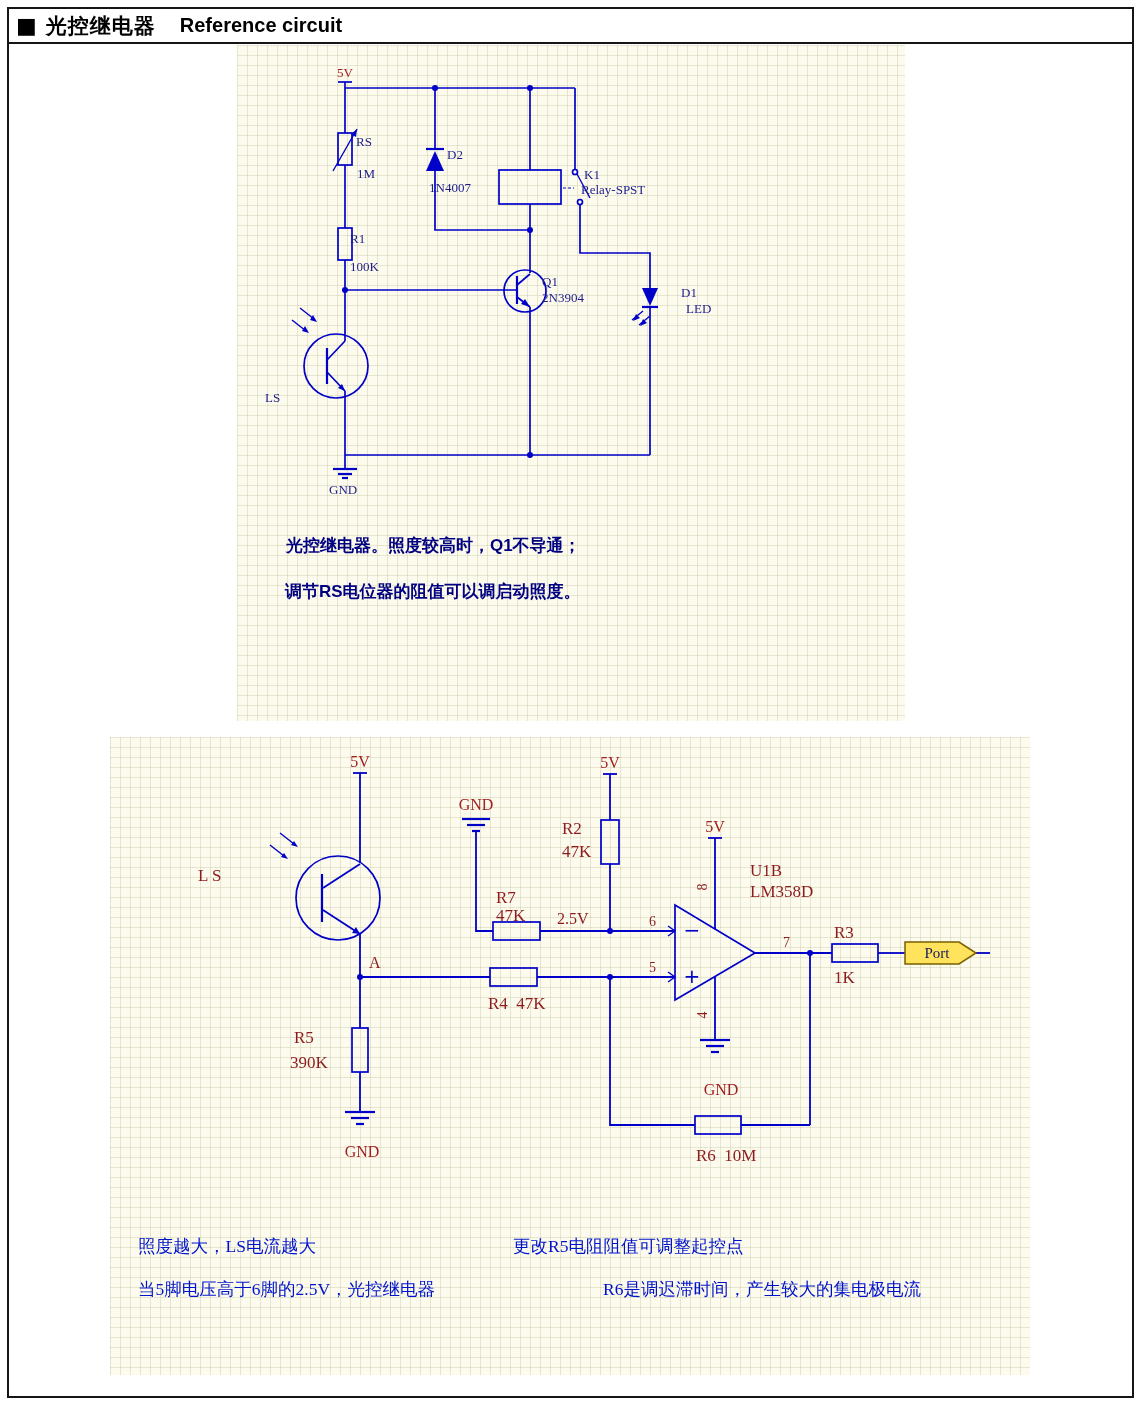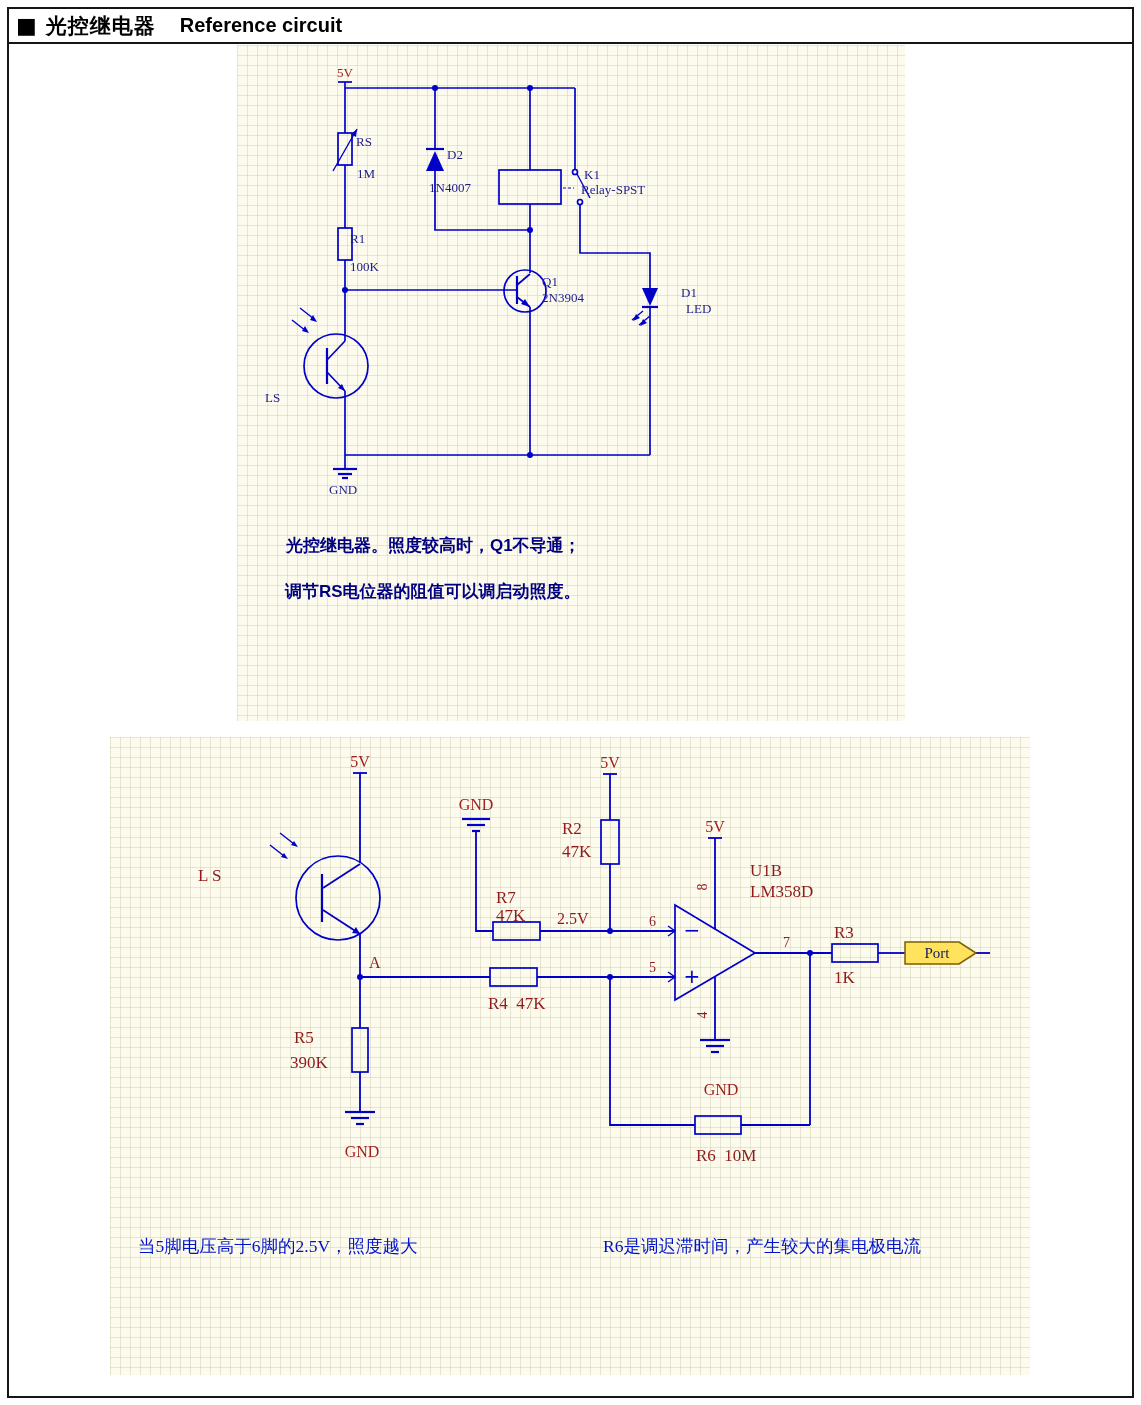--- a/index.html
+++ b/index.html
@@ -281,19 +281,23 @@
       <text class="lbl2" x="586" y="424">R6&nbsp;&nbsp;10M</text>
 
       <text class="pin2" x="539" y="189">6</text>
       <text class="pin2" x="539" y="235">5</text>
       <text class="pin2" x="673" y="210">7</text>
       <text class="pin2" x="597" y="150" text-anchor="middle" transform="rotate(-90 597 150)">8</text>
       <text class="pin2" x="597" y="278" text-anchor="middle" transform="rotate(-90 597 278)">4</text>
     </svg>
 
     <div class="c2-notes">
+      <div class="line l1">
+        <span class="lseg">照度越大，LS电流越大</span>
+        <span class="rseg">更改R5电阻阻值可调整起控点</span>
+      </div>
       <div class="line l2">
-        <span class="lseg">当5脚电压高于6脚的2.5V，照度越大</span>
+        <span class="lseg">当5脚电压高于6脚的2.5V，光控继电器</span>
         <span class="rseg">R6是调迟滞时间，产生较大的集电极电流</span>
       </div>
     </div>
   </div>
 </div>
 
 </body></html>

